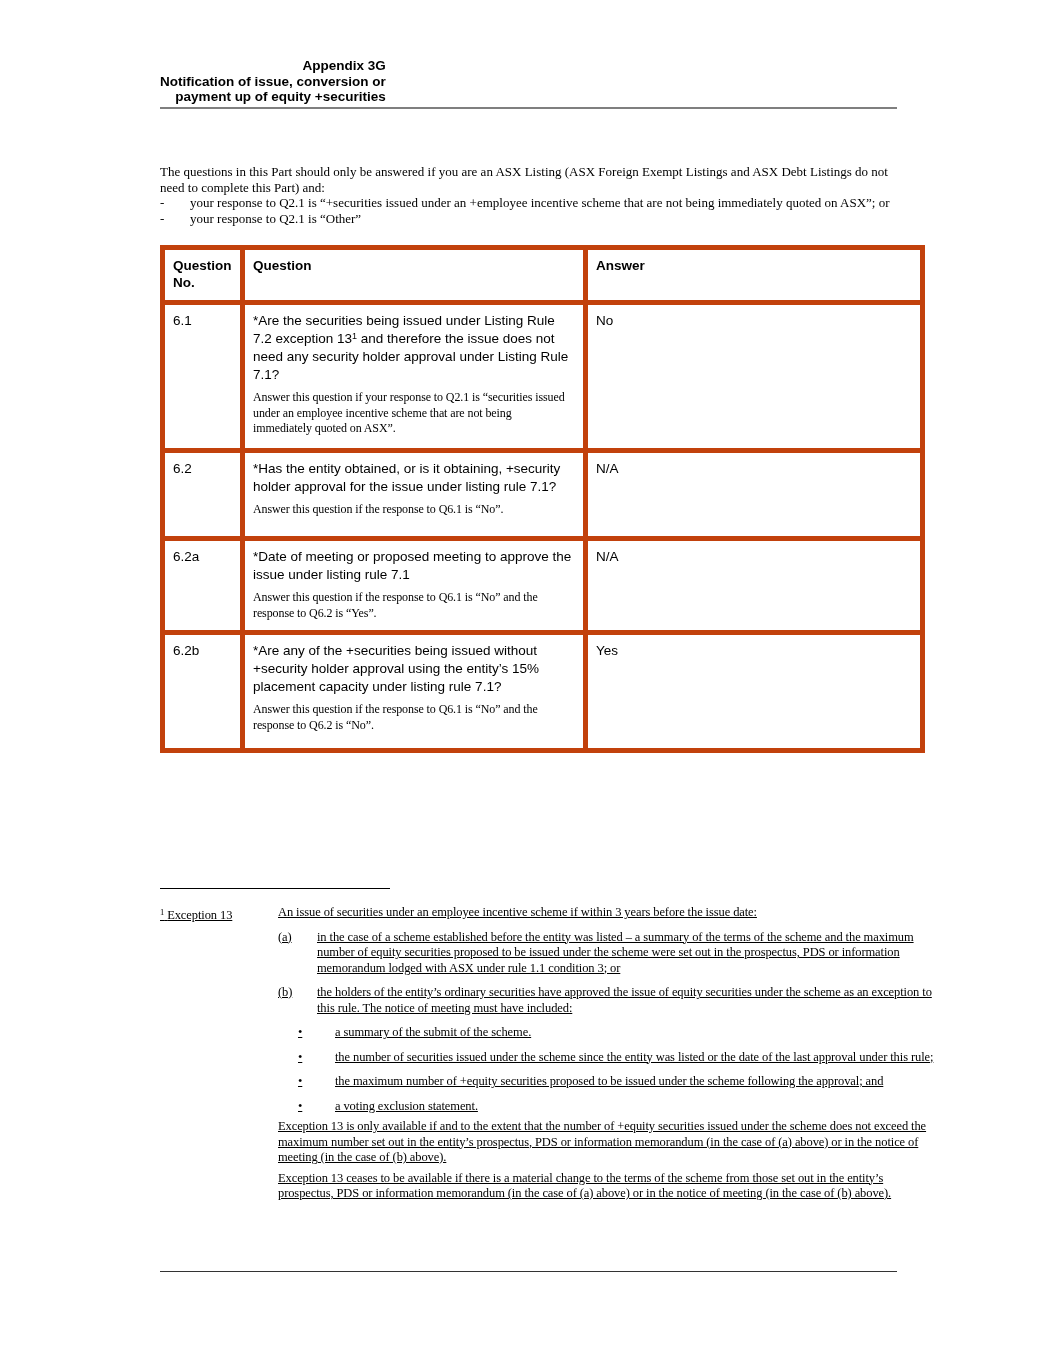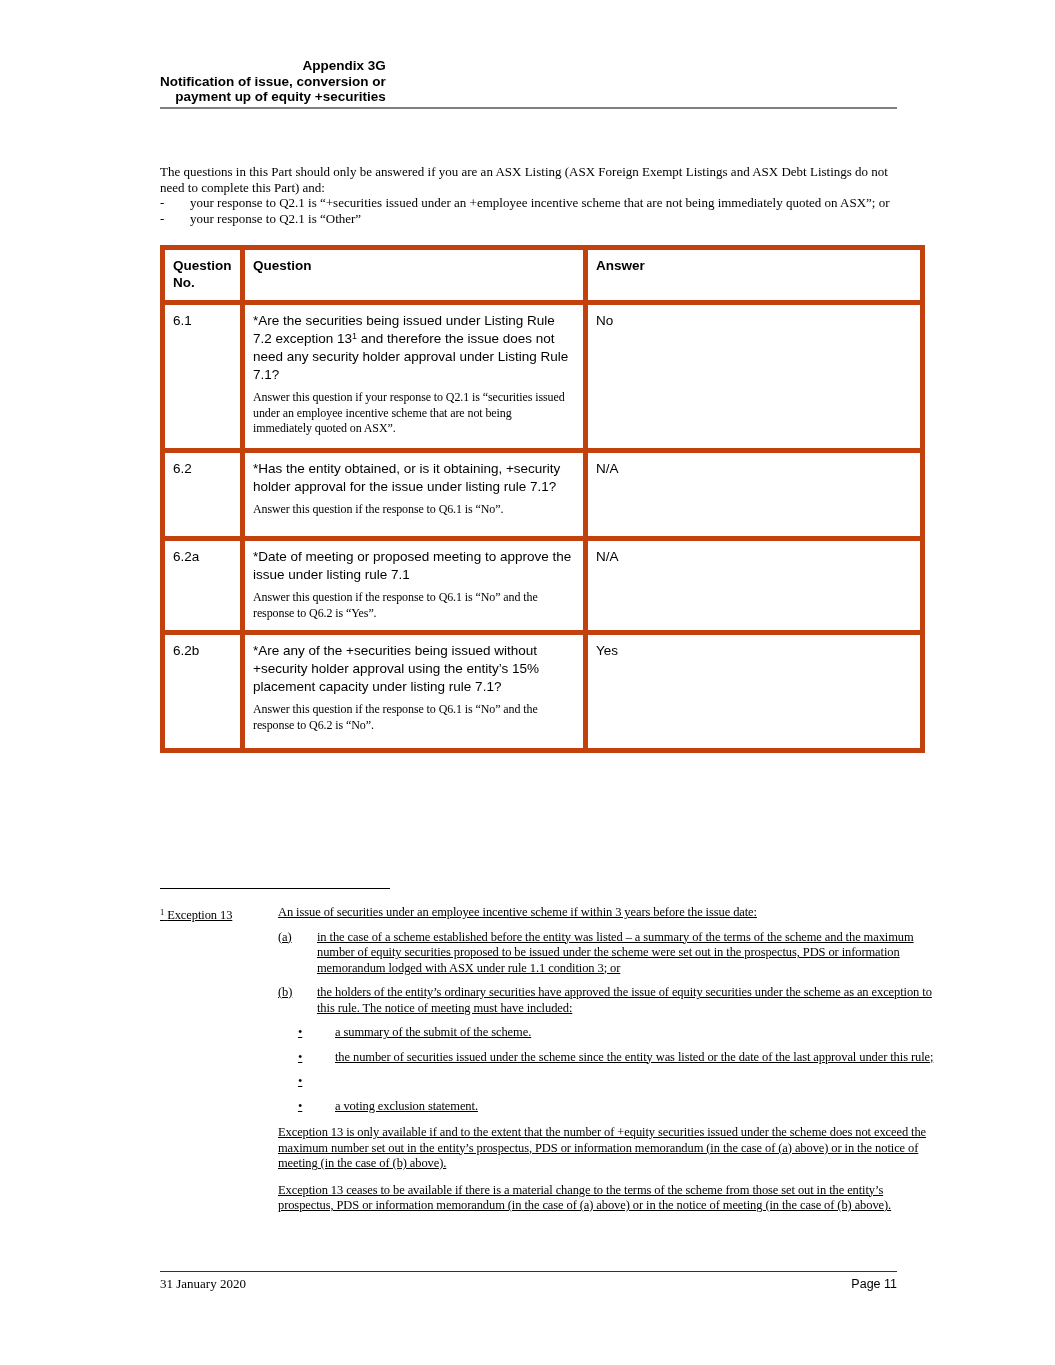--- a/index.html
+++ b/index.html
@@ -60,21 +60,21 @@
   }
   .fn-rule{width:230px;border-top:1px solid #000;height:0;margin-bottom:16px;}
   .fn-row{display:flex;text-decoration:underline;}
   .fn-label{width:118px;flex-shrink:0;}
   .fn-sup{font-size:8.5px;vertical-align:4px;}
   .fn-content{width:660px;}
   .fn-item{display:flex;margin-top:9px;}
   .fn-marker{width:39px;flex-shrink:0;}
   .fn-bullet{display:flex;margin-top:9px;margin-left:20px;}
   .bmark{width:37px;flex-shrink:0;}
-  .fn-para{margin-top:11px;}
+  .fn-para{margin-top:5px;}
   
   .footer{
     position:absolute;top:1271px;left:160px;width:737px;
     border-top:1.5px solid #333;padding-top:4px;
     font-size:12.5px;line-height:16px;
   }
   .footer-bottom{display:flex;justify-content:space-between;}
   .footer-date{font-family:"Liberation Serif",serif;font-size:13px;}
 </style>
 </head>
@@ -167,31 +167,28 @@
         <div class="fn-bullet">
           <span class="bmark">•</span>
           <span>a summary of the submit of the scheme.</span>
         </div>
         <div class="fn-bullet">
           <span class="bmark">•</span>
           <span>the number of securities issued under the scheme since the entity was listed or the date of the last approval under this rule;</span>
         </div>
         <div class="fn-bullet">
           <span class="bmark">•</span>
+          <span>the maximum number of +equity securities proposed to be issued under the scheme following the approval; and</span>
         </div>
         <div class="fn-bullet">
           <span class="bmark">•</span>
           <span>a voting exclusion statement.</span>
         </div>
         <div class="fn-para">Exception 13 is only available if and to the extent that the number of +equity securities issued under the scheme does not exceed the maximum number set out in the entity’s prospectus, PDS or information memorandum (in the case of (a) above) or in the notice of meeting (in the case of (b) above).</div>
         <div class="fn-para">Exception 13 ceases to be available if there is a material change to the terms of the scheme from those set out in the entity’s prospectus, PDS or information memorandum (in the case of (a) above) or in the notice of meeting (in the case of (b) above).</div>
       </div>
     </div>
   </div>
 
   <div class="footer">
-    <div class="footer-bottom">
-      <span class="footer-date">31 January 2020</span>
-      <span>Page 11</span>
-    </div>
   </div>
 
 </div>
 
 </body></html>

